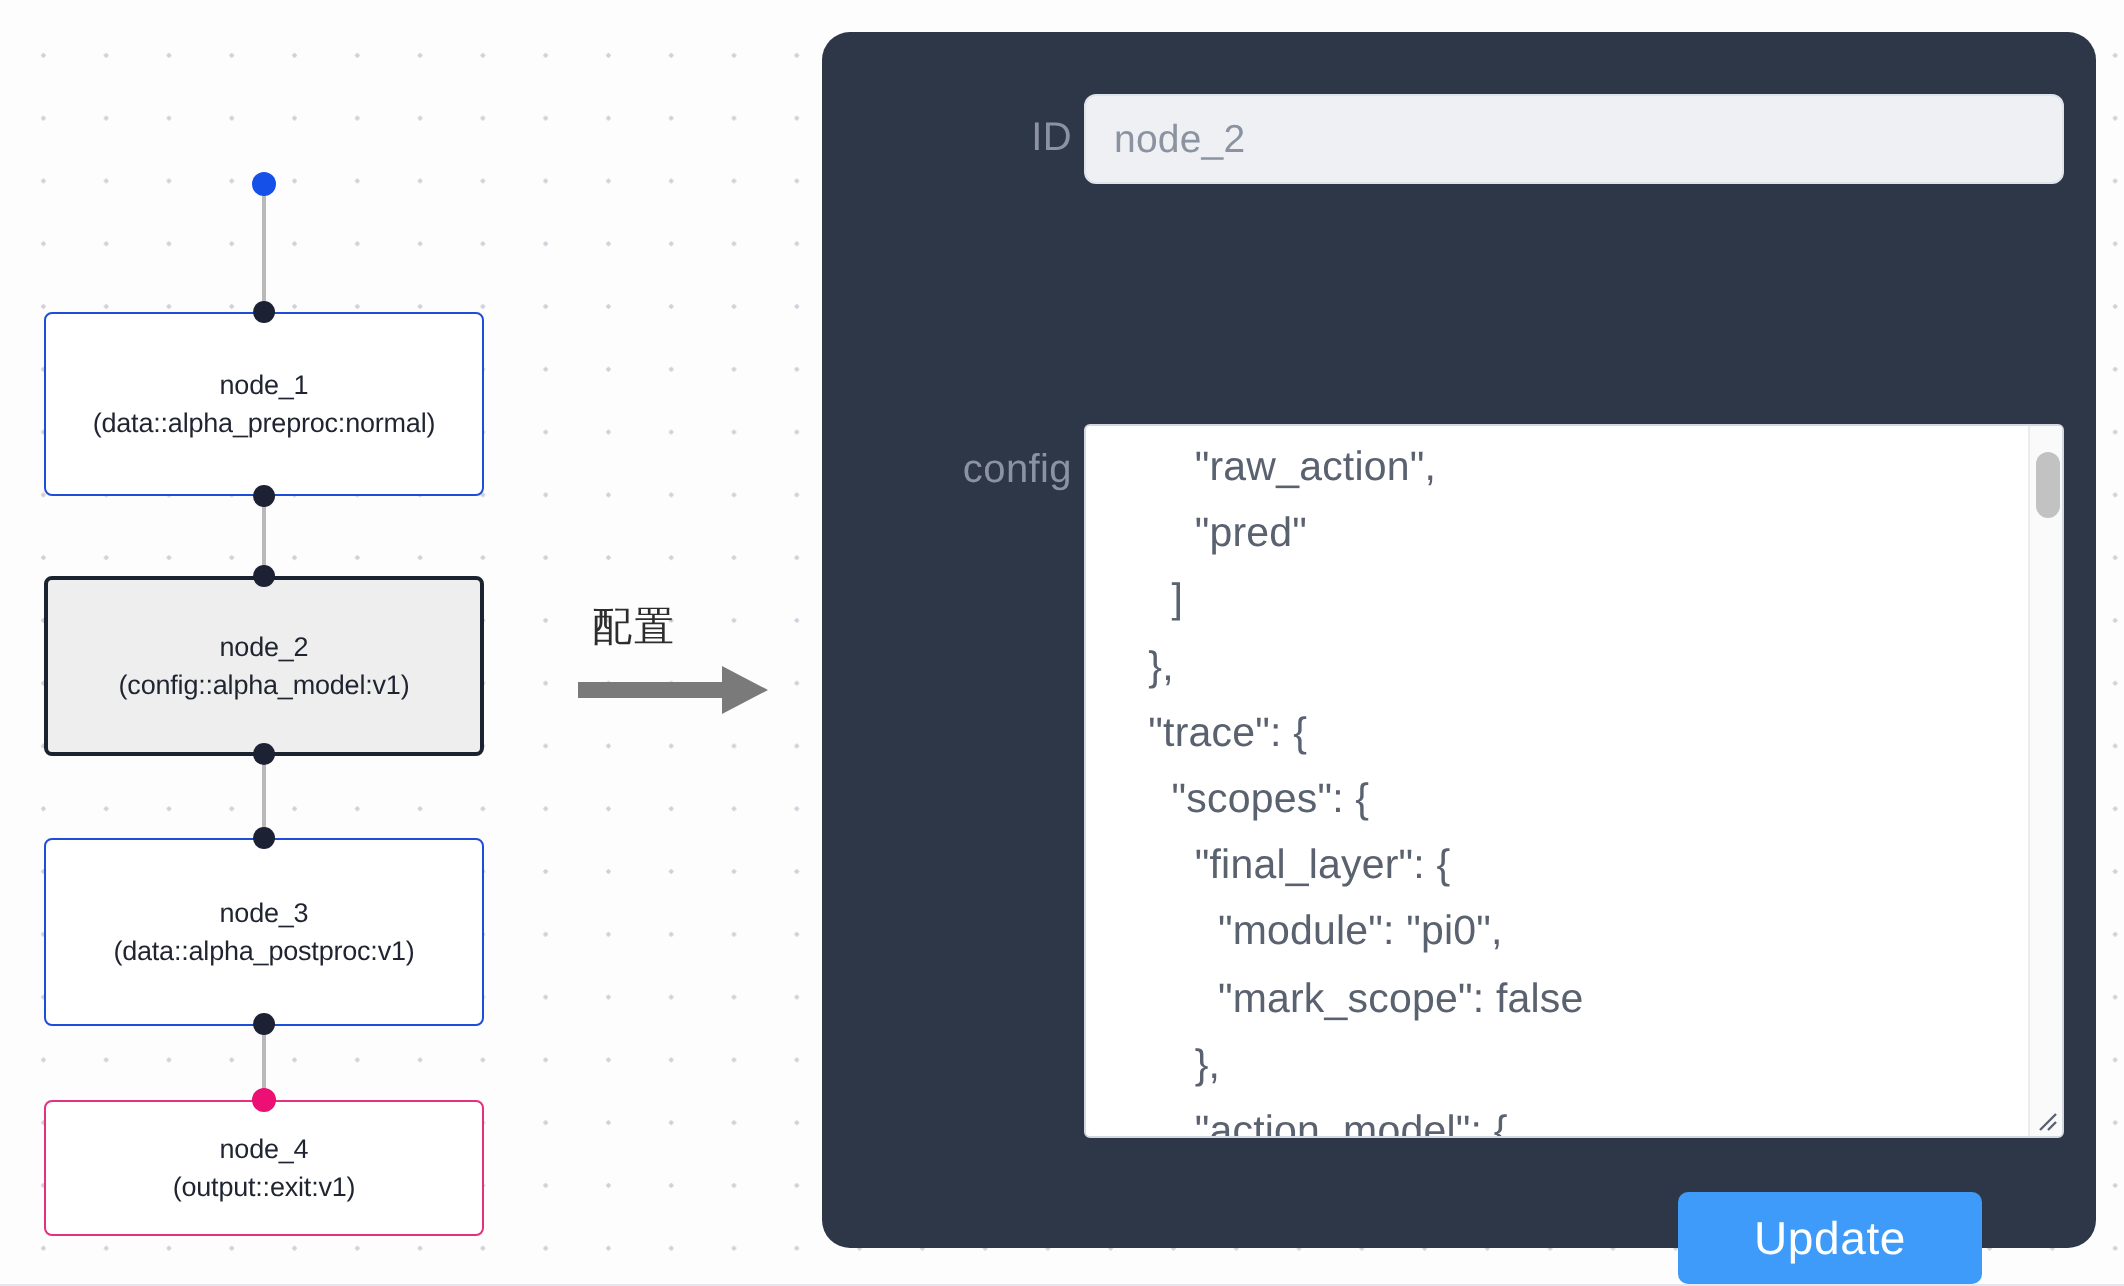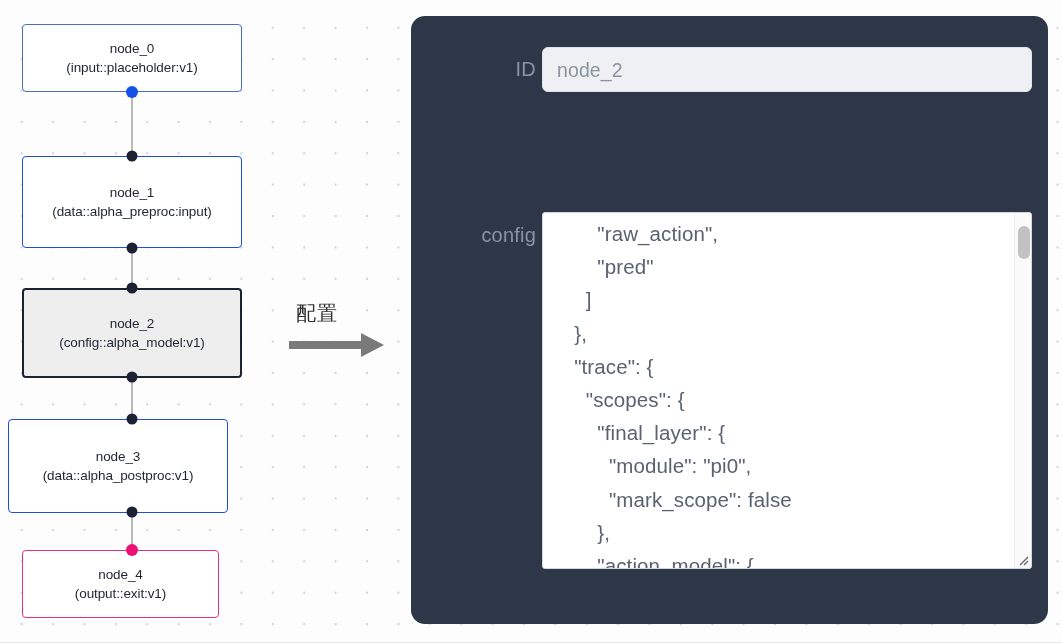--- a/index.html
+++ b/index.html
@@ -208,44 +208,41 @@
 <div id="root">
 
   <div id="grid"></div>
   <div id="canvas-bottom-rule"></div>
 
   <div class="edge" style="left:132px; top:92px; height:64px;"></div>
   <div class="edge" style="left:132px; top:248px; height:40px;"></div>
   <div class="edge" style="left:132px; top:377px; height:41px;"></div>
   <div class="edge" style="left:132px; top:512px; height:37px;"></div>
 
-  <div class="node accent-blue" style="left:22px; top:24px; width:220px; height:68px;">
-    <span class="lbl"><span>node_0</span><br><span>(input::placeholder:v1)</span></span>
-  </div>
   <div class="handle blue" style="left:132px; top:92px;"></div>
 
   <div class="node" style="left:22px; top:156px; width:220px; height:92px;">
-    <span class="lbl"><span>node_1</span><br><span>(data::alpha_preproc:input)</span></span>
+    <span class="lbl"><span>node_1</span><br><span>(data::alpha_preproc:normal)</span></span>
   </div>
   <div class="handle" style="left:132px; top:156px;"></div>
   <div class="handle" style="left:132px; top:248px;"></div>
 
   <div class="node selected" style="left:22px; top:288px; width:220px; height:90px;">
     <span class="lbl"><span>node_2</span><br><span>(config::alpha_model:v1)</span></span>
   </div>
   <div class="handle" style="left:132px; top:288px;"></div>
   <div class="handle" style="left:132px; top:377px;"></div>
 
-  <div class="node" style="left:8px; top:419px; width:220px; height:94px;">
+  <div class="node" style="left:22px; top:419px; width:220px; height:94px;">
     <span class="lbl"><span>node_3</span><br><span>(data::alpha_postproc:v1)</span></span>
   </div>
   <div class="handle" style="left:132px; top:419px;"></div>
   <div class="handle" style="left:132px; top:512px;"></div>
 
-  <div class="node accent-pink" style="left:22px; top:550px; width:197px; height:68px;">
+  <div class="node accent-pink" style="left:22px; top:550px; width:220px; height:68px;">
     <span class="lbl"><span>node_4</span><br><span>(output::exit:v1)</span></span>
   </div>
   <div class="handle pink" style="left:132px; top:550px;"></div>
 
   <div id="flow-label">配置</div>
   <svg id="flow-arrow" width="100" height="30" viewBox="0 0 100 30">
     <path d="M0 11 L72 11 L72 3 L95 15 L72 27 L72 19 L0 19 Z" fill="#7a7a7a"></path>
   </svg>
 
   <div id="panel">
@@ -272,16 +269,17 @@
         "action_model": {</pre>
         <div id="config-scroll-track">
           <div id="config-scroll-thumb"></div>
         </div>
         <svg id="config-resize" viewBox="0 0 16 16">
           <path d="M14 6 L6 14 M14 10 L10 14" stroke="#5a6270" stroke-width="1.2" fill="none"></path>
         </svg>
       </div>
     </div>
 
+    <div id="update-button">Update</div>
 
   </div>
 
 </div>
 
 </body></html>

